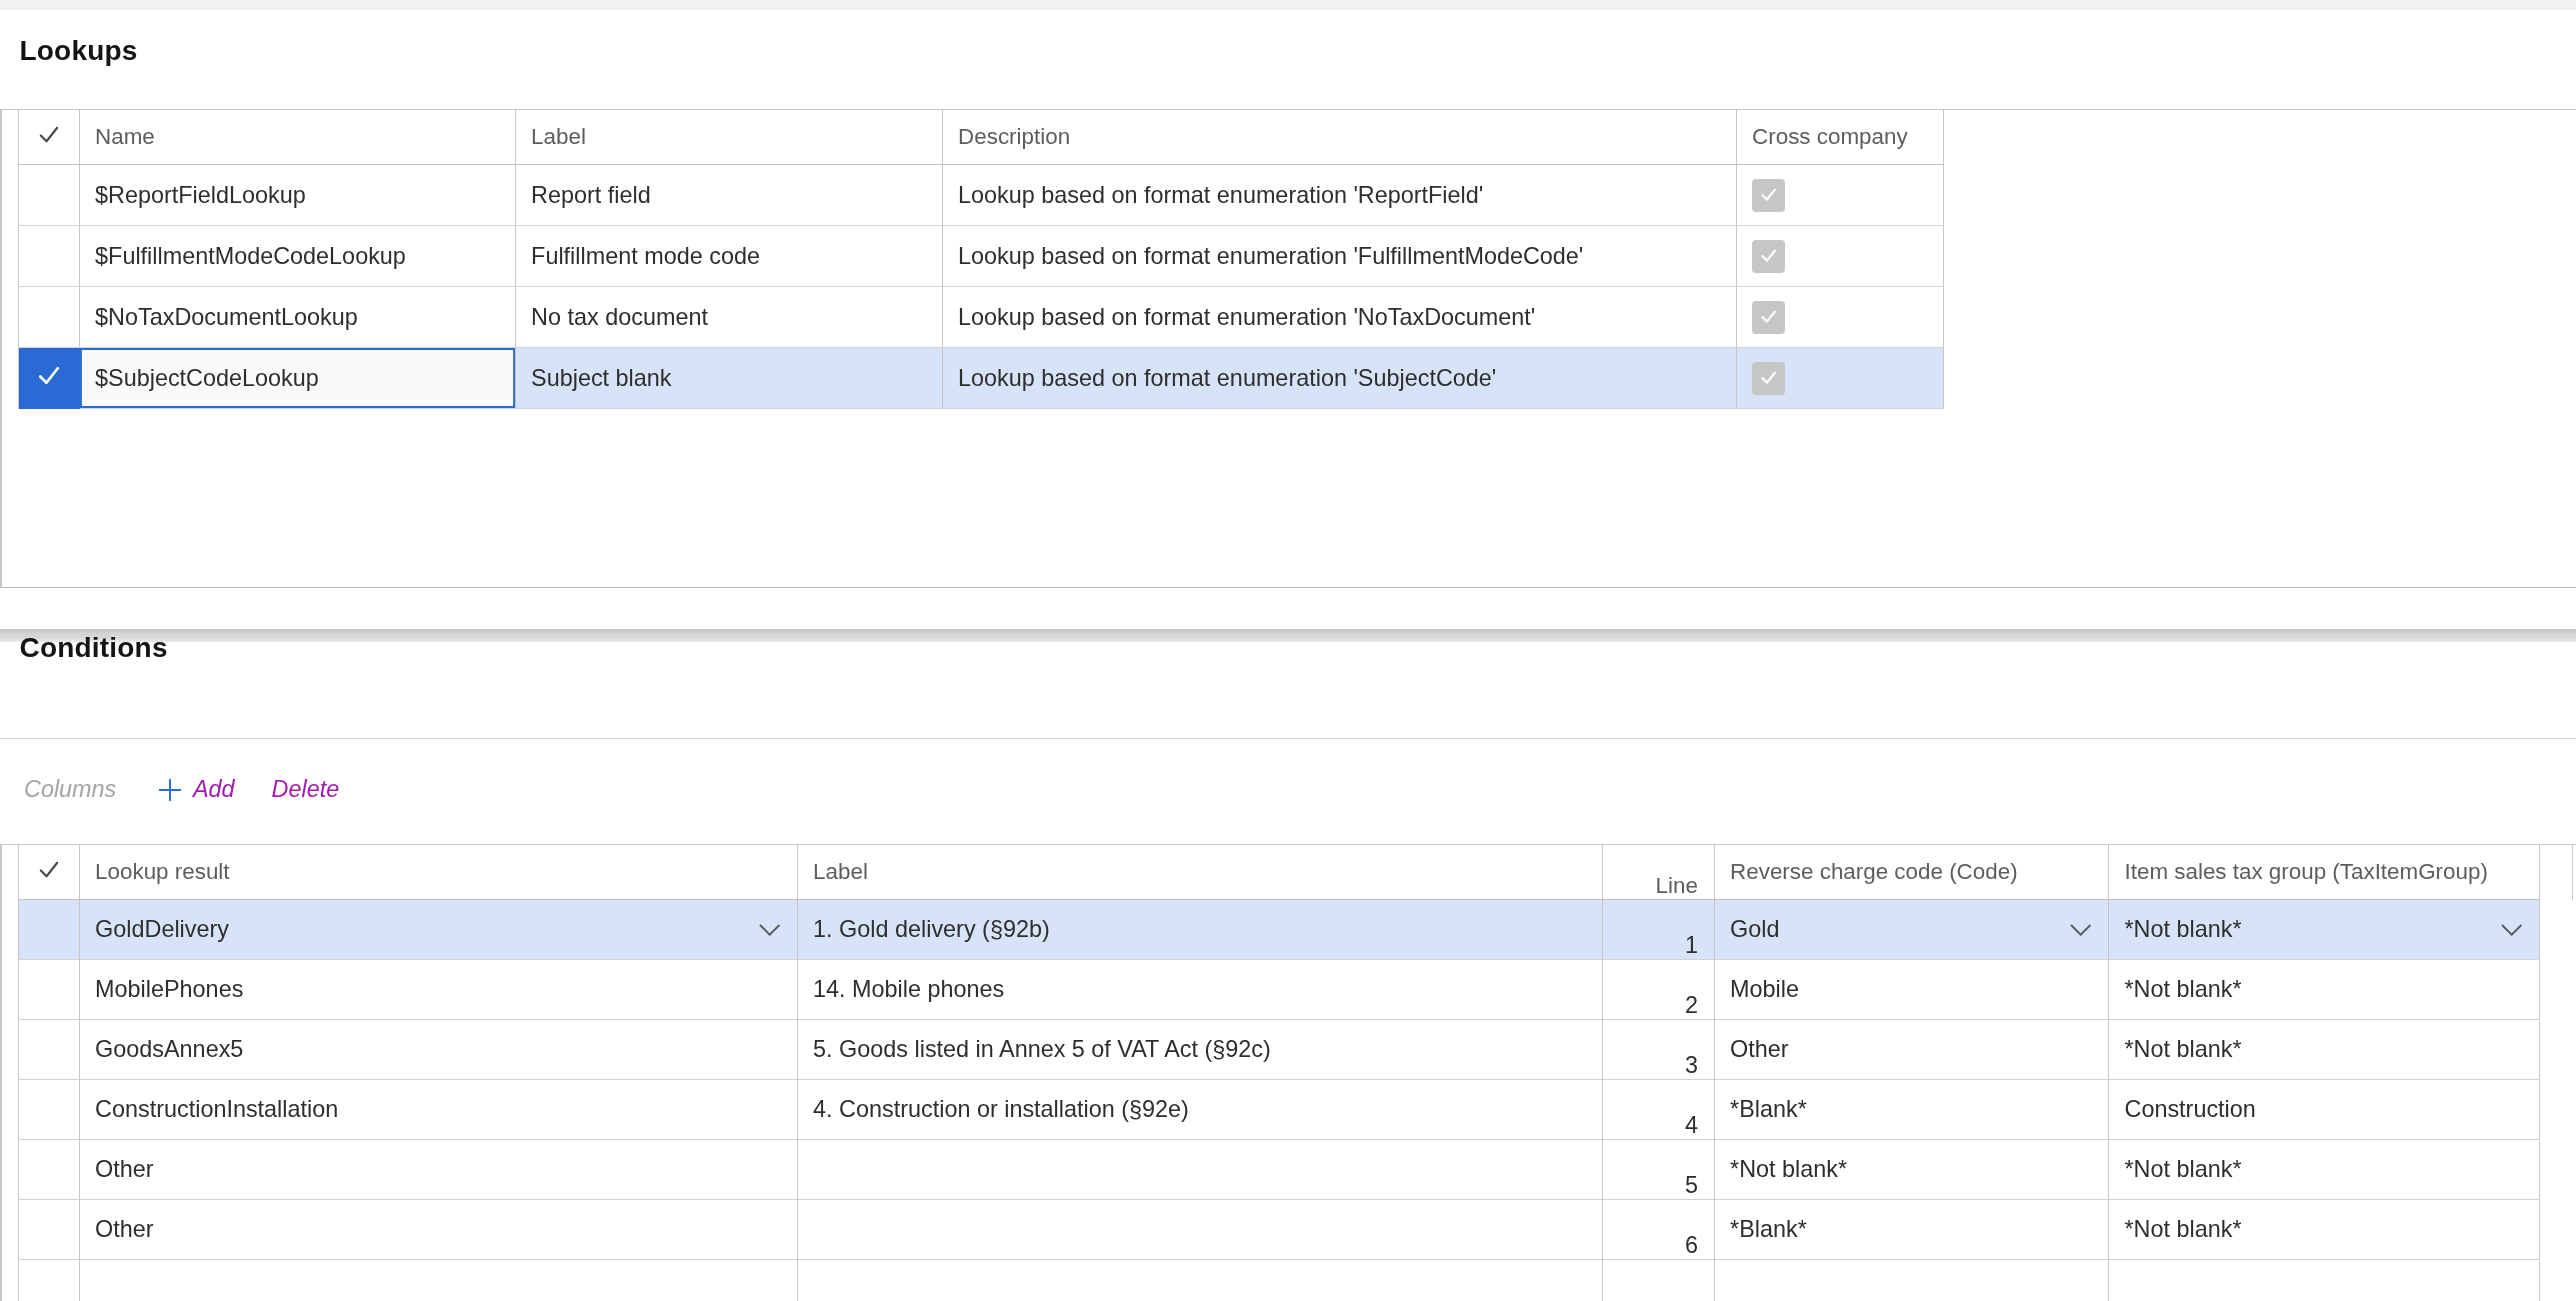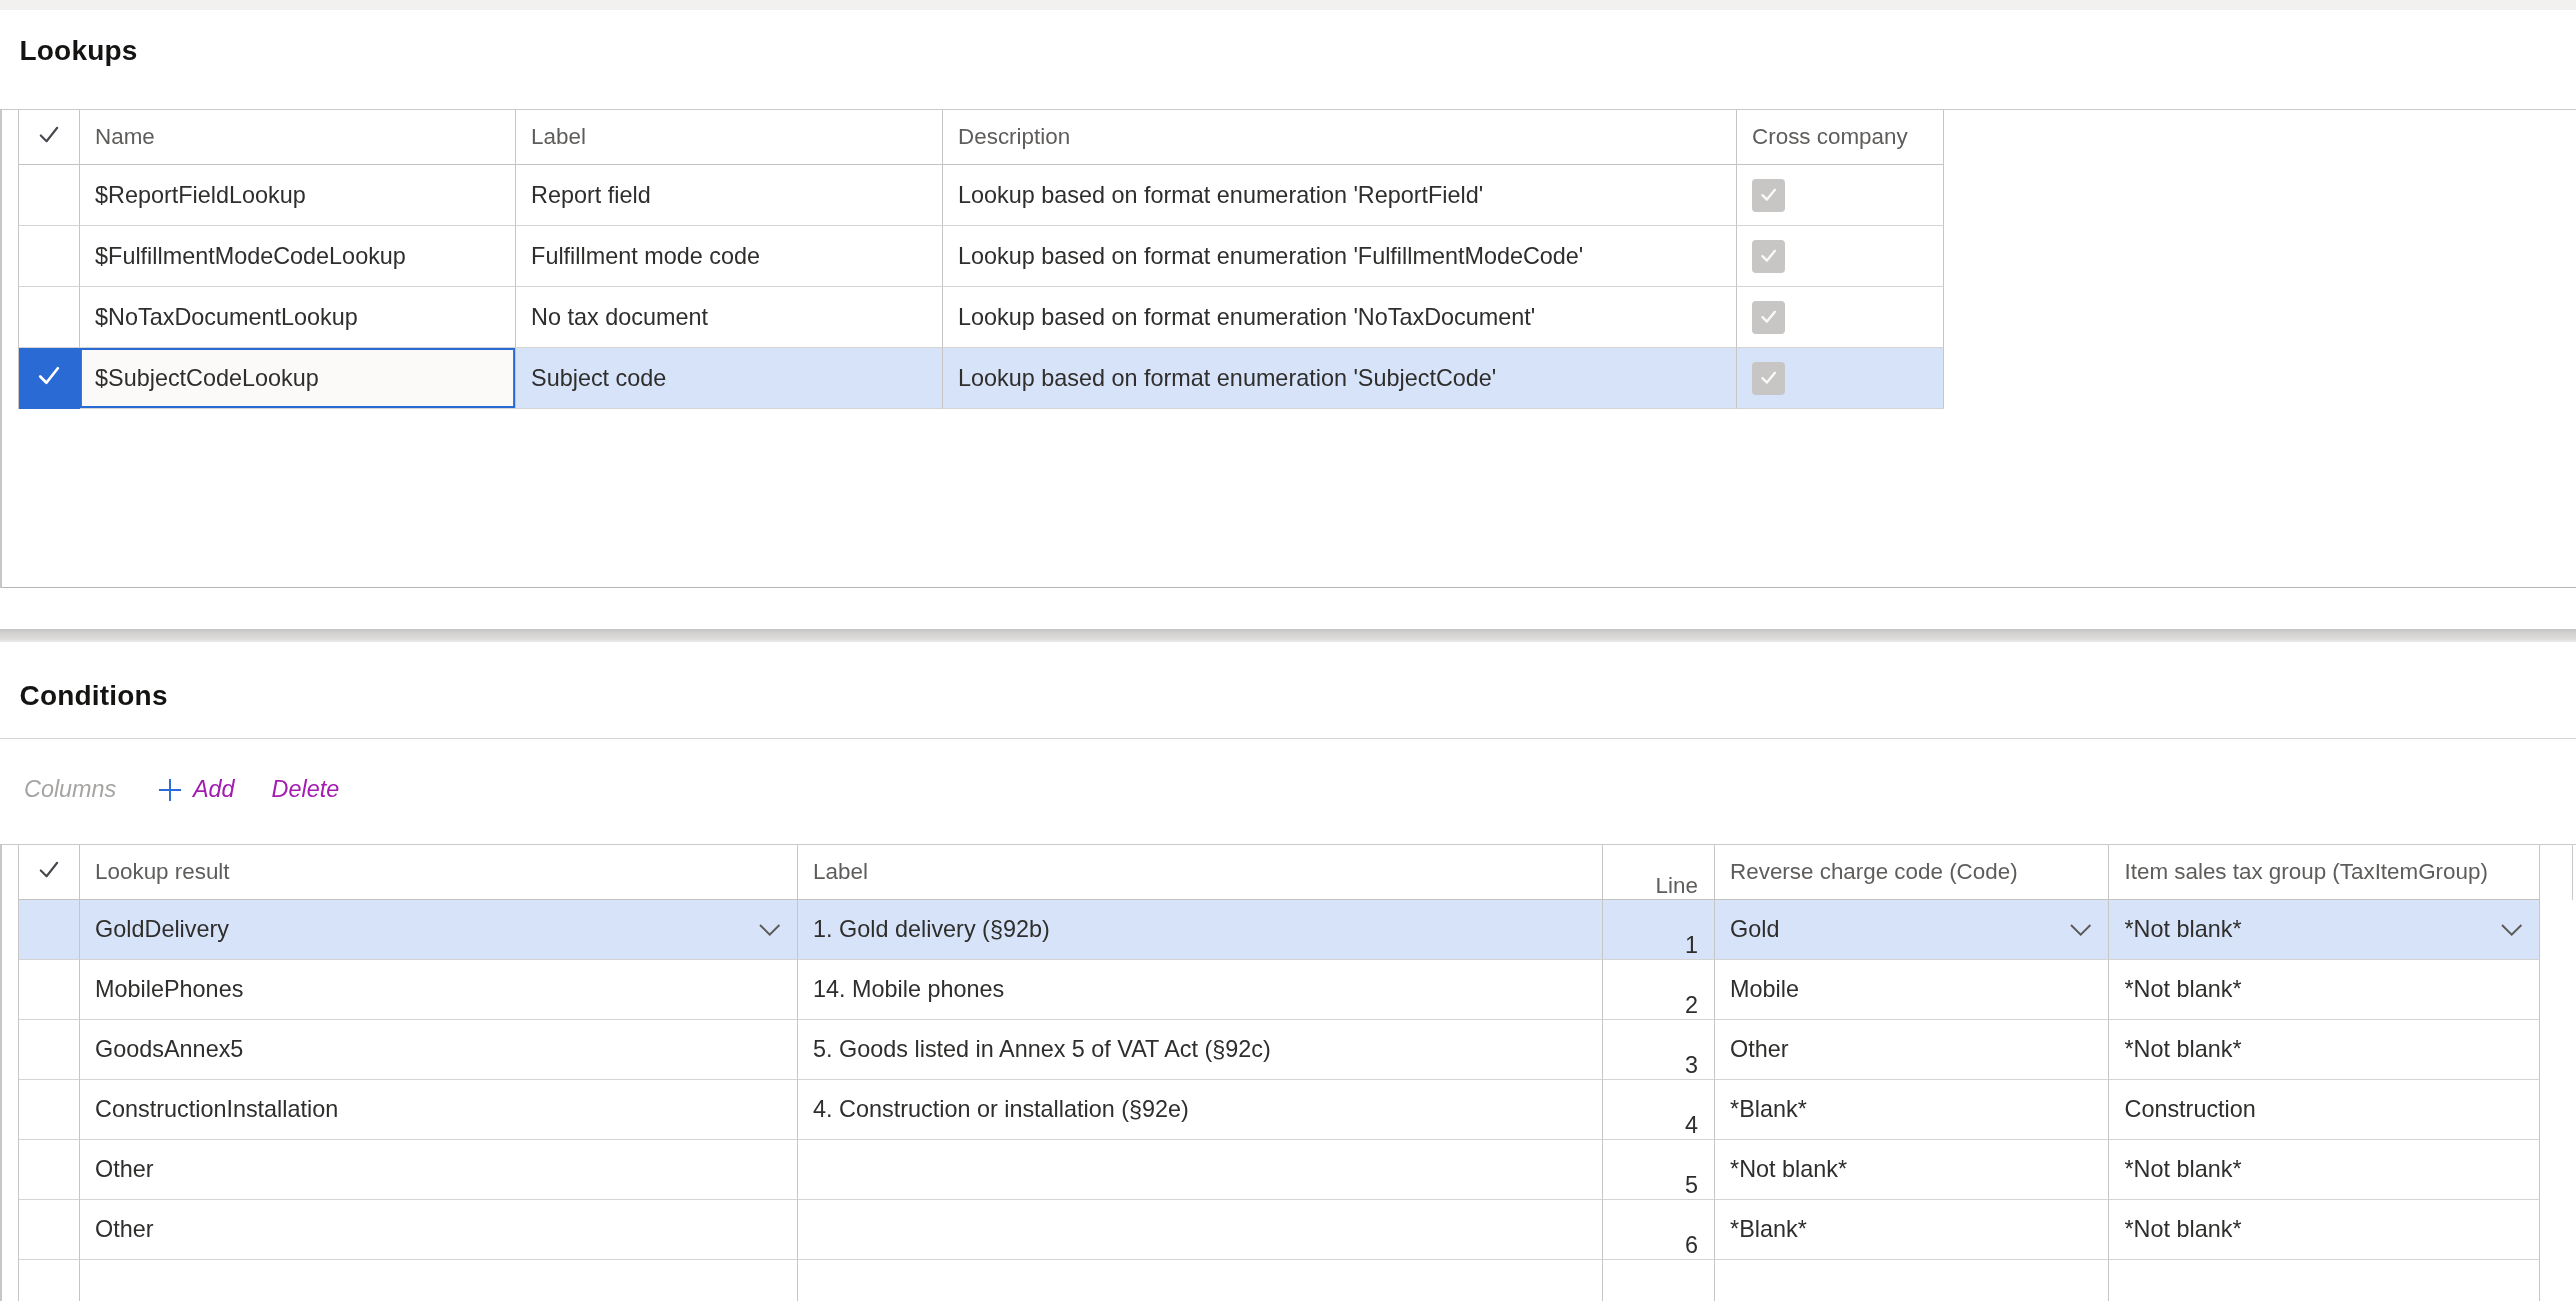--- a/index.html
+++ b/index.html
@@ -1,21 +1,21 @@
 <!DOCTYPE html>
 <html><head>
 <meta charset="utf-8">
 <style>
   html,body{margin:0;padding:0;background:#fff;}
   .stage{position:relative;width:2576px;height:1302px;background:#ffffff;overflow:hidden;
          font-family:"Liberation Sans","DejaVu Sans",sans-serif;color:#2f2e2d;}
   .topstrip{position:absolute;left:0;top:0;width:2576px;height:9.7px;background:#f2f1f0;}
   .section-title{position:absolute;left:19.5px;font-size:28px;font-weight:700;color:#151413;letter-spacing:0.2px;}
   #lookups-title{top:35px;}
-  #conditions-title{top:680px;}
+  #conditions-title{top:632px;}
   .hr2{position:absolute;left:0;top:738px;width:2576px;height:1px;background:#d8d6d4;}
   .band{position:absolute;left:0;top:629px;width:2576px;height:12.7px;
         background:linear-gradient(180deg,#c5c3c1 0%,#d5d3d1 35%,#dcdad8 70%,#ebe9e7 100%);}
   .leftline{position:absolute;left:0;width:1.9px;background:#c9c7c5;z-index:3;}
   #leftline1{top:109px;height:479px;}
   #leftline2{top:844px;height:458px;}
 
   .grid{position:absolute;left:0;background:#fff;box-sizing:border-box;border-top:1px solid #ccc9c7;}
   #grid1{top:109px;width:2576px;height:479px;border-bottom:1.9px solid #b8b5b2;padding-left:11px;}
   #grid2{top:844px;width:2576px;height:458px;overflow:hidden;}
@@ -147,21 +147,21 @@
           <span>
             <svg width="29" height="29" viewBox="0 0 28 28">
                 <path d="M6 15 L12 21 L23 7" fill="none" stroke="#ffffff" stroke-width="2.6" stroke-linecap="round" stroke-linejoin="round"></path>
               </svg>
           </span>
         </div>
         <div class="cell l-c1 focuscell">
             <span>$SubjectCodeLookup</span>
           </div>
         <div class="cell l-c2">
-            <span>Subject code</span>
+            <span>Subject blank</span>
           </div>
         <div class="cell l-c3">
             <span>Lookup based on format enumeration 'SubjectCode'</span>
           </div>
         <div class="cell l-c4">
           <span class="cbx">
             <svg width="21.4" height="21.4" viewBox="0 0 24 24">
                 <path d="M5 12.5 L10 17.5 L19 6.5" fill="none" stroke="rgba(255,255,255,0.9)" stroke-width="2.6" stroke-linecap="round" stroke-linejoin="round"></path>
               </svg>
           </span>

